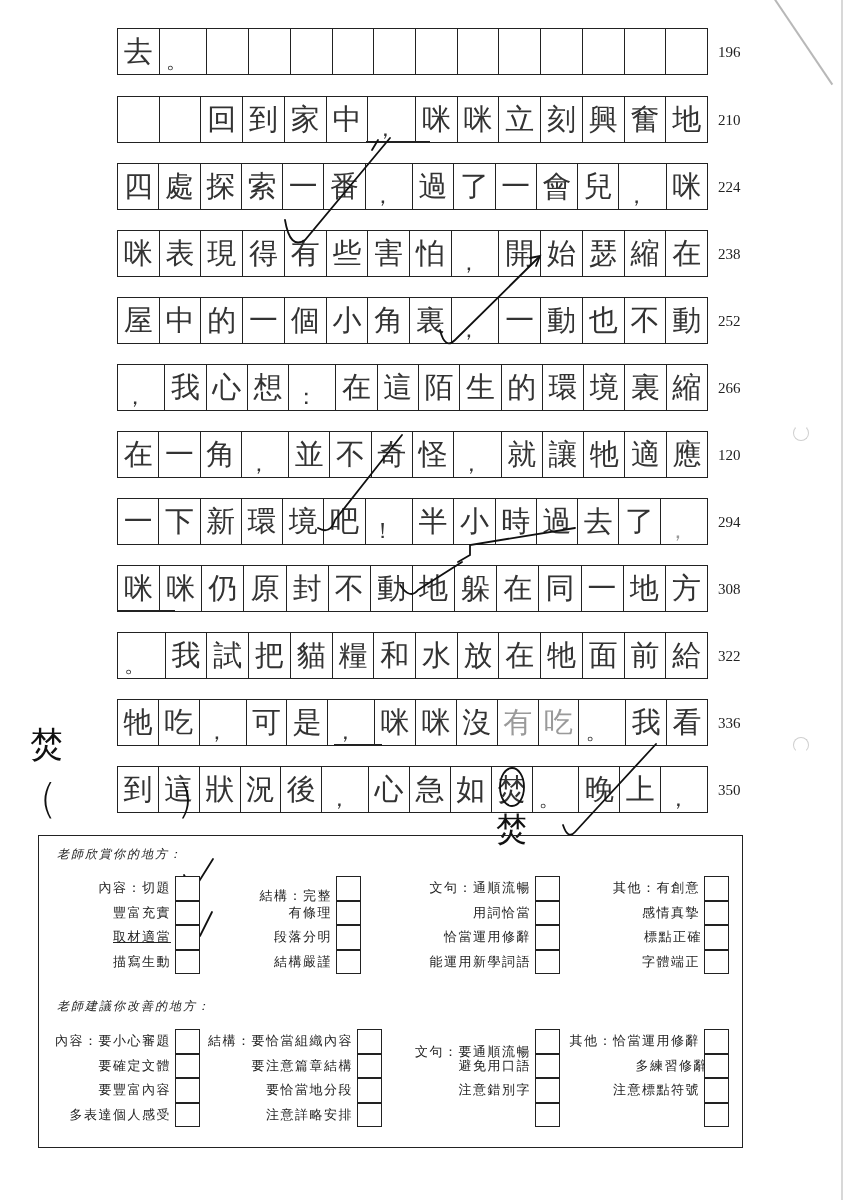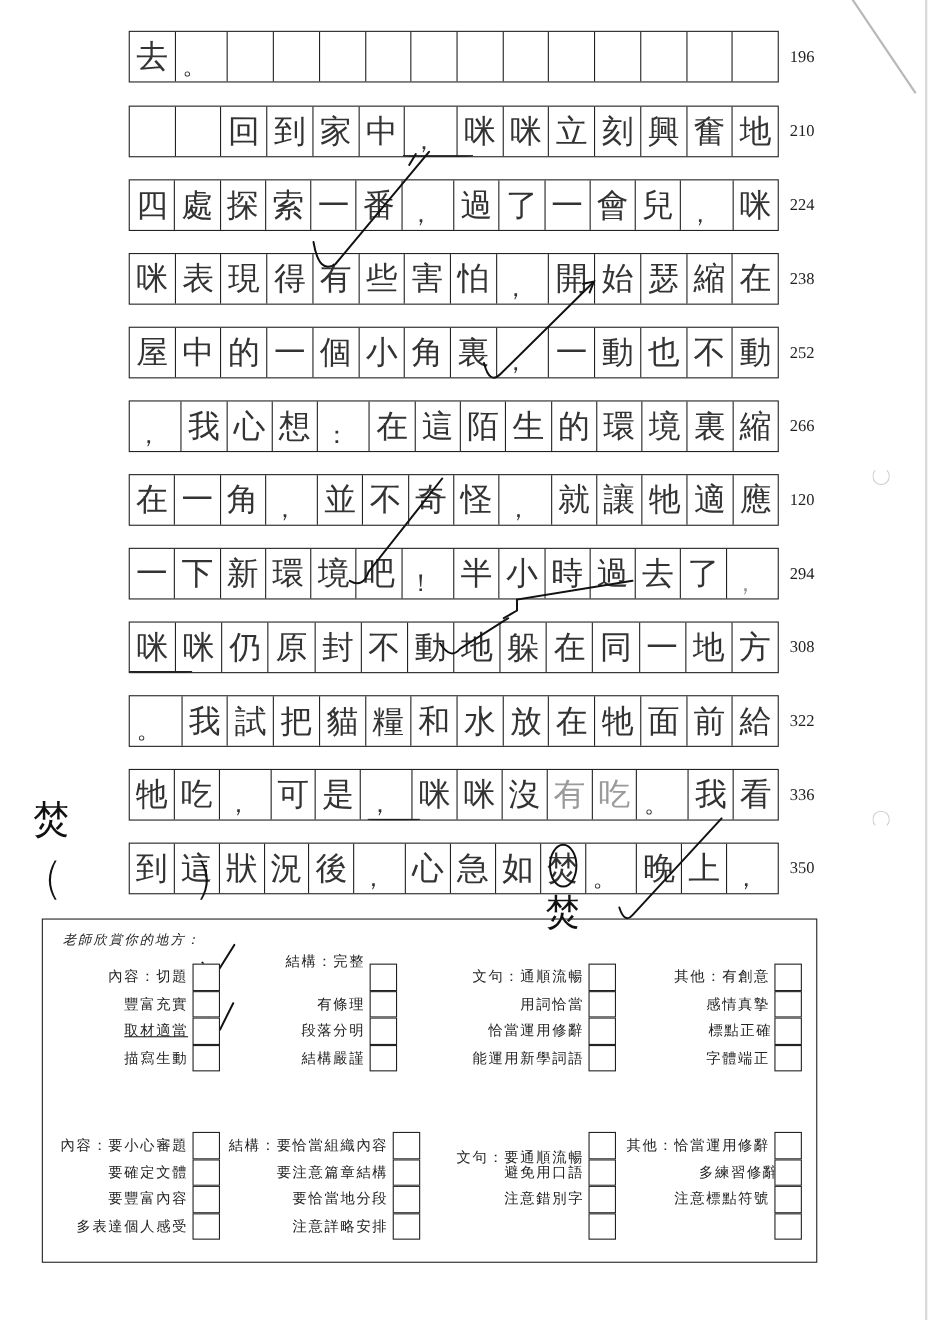--- a/index.html
+++ b/index.html
@@ -309,21 +309,21 @@
   <div class="fb-title" style="left:18px;top:10px;">老師欣賞你的地方：</div>
   <div id="praise">
       <div class="fb-item" style="right: 571px; top: 40px;">內容：切題</div>
       <div class="fb-box" style="left: 136px; top: 40px;"></div>
       <div class="fb-item" style="right: 571px; top: 64.5px;">豐富充實</div>
       <div class="fb-box" style="left: 136px; top: 64.5px;"></div>
       <div class="fb-item" style="right: 571px; top: 89px; text-decoration: underline;">取材適當</div>
       <div class="fb-box" style="left: 136px; top: 89px;"></div>
       <div class="fb-item" style="right: 571px; top: 113.5px;">描寫生動</div>
       <div class="fb-box" style="left: 136px; top: 113.5px;"></div>
-      <div class="fb-item" style="right: 410px; top: 26px;">結構：完整</div>
+      <div class="fb-item" style="right: 410px; top: 48px;">結構：完整</div>
       <div class="fb-box" style="left: 297px; top: 40px;"></div>
       <div class="fb-item" style="right: 410px; top: 64.5px;">有條理</div>
       <div class="fb-box" style="left: 297px; top: 64.5px;"></div>
       <div class="fb-item" style="right: 410px; top: 89px;">段落分明</div>
       <div class="fb-box" style="left: 297px; top: 89px;"></div>
       <div class="fb-item" style="right: 410px; top: 113.5px;">結構嚴謹</div>
       <div class="fb-box" style="left: 297px; top: 113.5px;"></div>
       <div class="fb-item" style="right: 211px; top: 40px;">文句：通順流暢</div>
       <div class="fb-box" style="left: 496px; top: 40px;"></div>
       <div class="fb-item" style="right: 211px; top: 64.5px;">用詞恰當</div>
@@ -335,20 +335,21 @@
       <div class="fb-item" style="right: 42px; top: 40px;">其他：有創意</div>
       <div class="fb-box" style="left: 665px; top: 40px;"></div>
       <div class="fb-item" style="right: 42px; top: 64.5px;">感情真摯</div>
       <div class="fb-box" style="left: 665px; top: 64.5px;"></div>
       <div class="fb-item" style="right: 40px; top: 89px;">標點正確</div>
       <div class="fb-box" style="left: 665px; top: 89px;"></div>
       <div class="fb-item" style="right: 42px; top: 113.5px;">字體端正</div>
       <div class="fb-box" style="left: 665px; top: 113.5px;"></div>
     </div>
 
+  <div class="fb-title" style="left:18px;top:162px;">老師建議你改善的地方：</div>
   <div id="improve">
       <div class="fb-item" style="right: 571px; top: 193px;">內容：要小心審題</div>
       <div class="fb-box" style="left: 136px; top: 193px;"></div>
       <div class="fb-item" style="right: 571px; top: 217.5px;">要確定文體</div>
       <div class="fb-box" style="left: 136px; top: 217.5px;"></div>
       <div class="fb-item" style="right: 571px; top: 242px;">要豐富內容</div>
       <div class="fb-box" style="left: 136px; top: 242px;"></div>
       <div class="fb-item" style="right: 571px; top: 266.5px;">多表達個人感受</div>
       <div class="fb-box" style="left: 136px; top: 266.5px;"></div>
       <div class="fb-item" style="right: 389px; top: 193px;">結構：要恰當組織內容</div>

